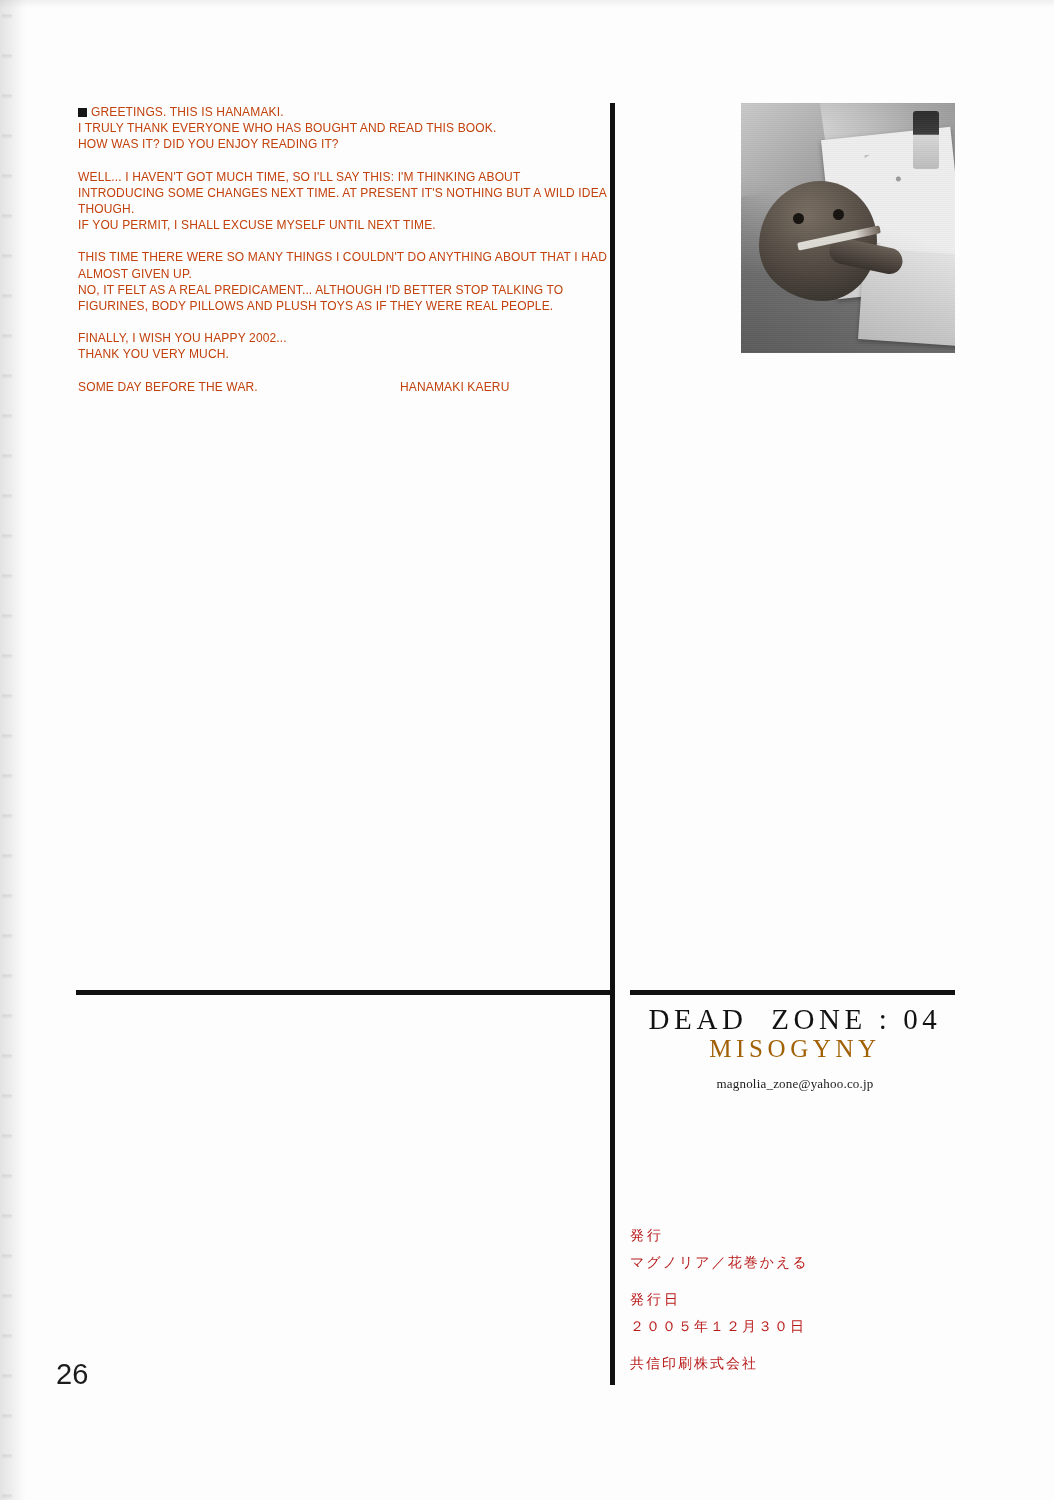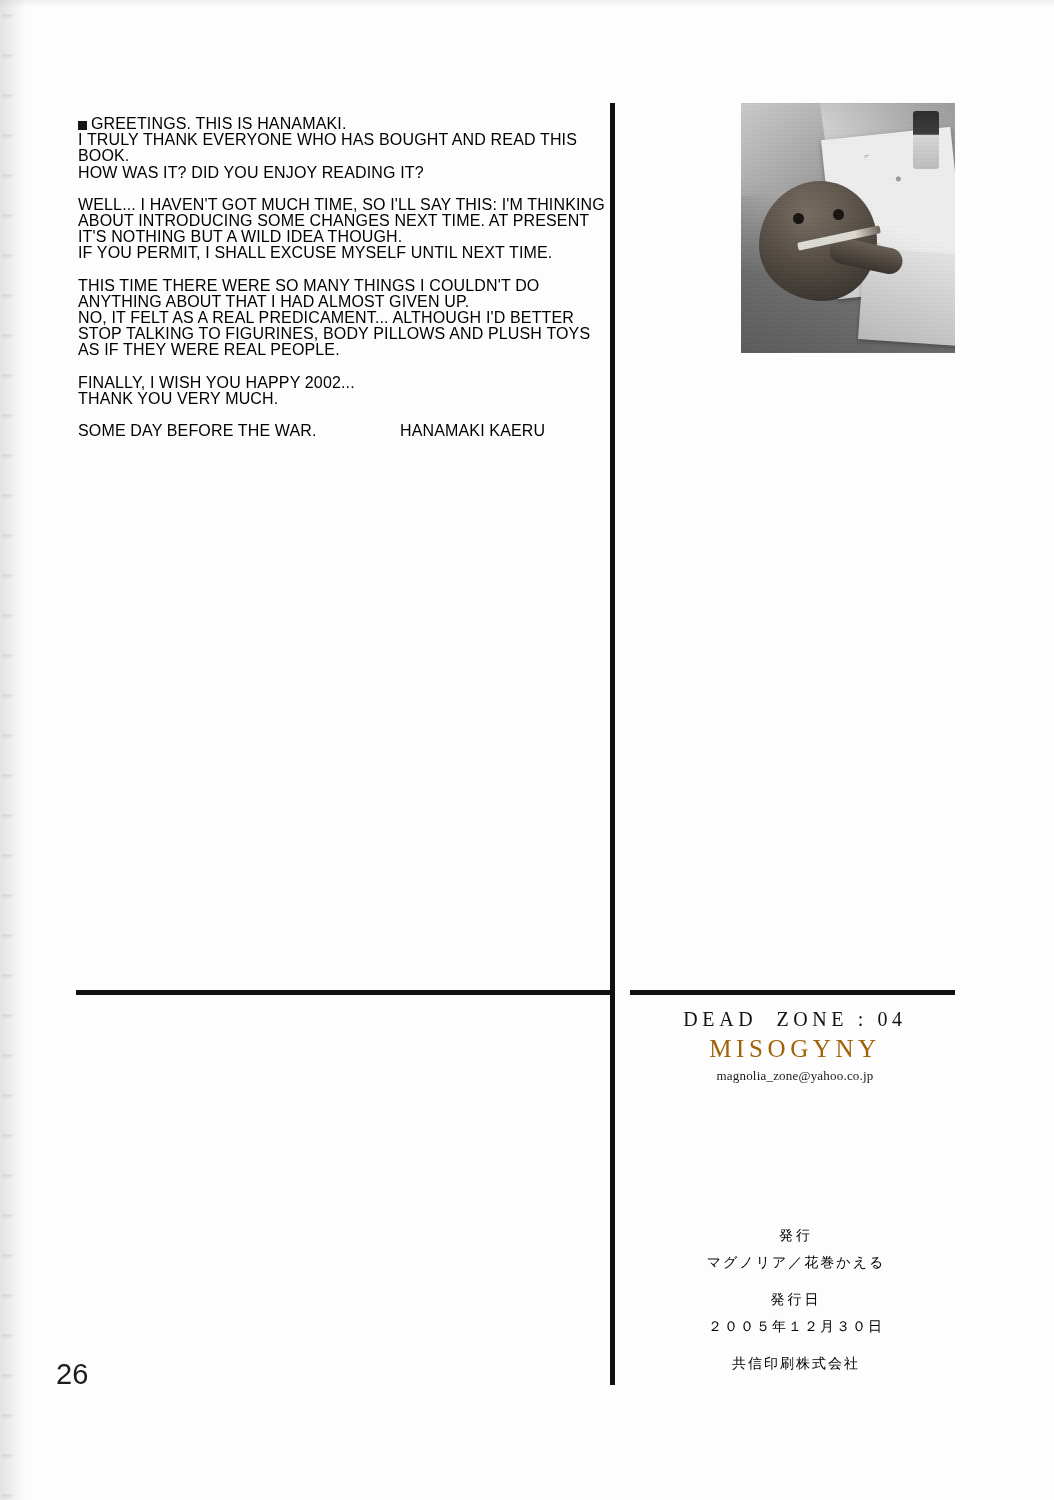--- a/index.html
+++ b/index.html
@@ -42,26 +42,26 @@
   .scan-edge-top {
     position: absolute;
     left: 0; right: 0; top: 0; height: 8px;
     background: linear-gradient(to bottom, rgba(120,120,120,0.10), rgba(255,255,255,0));
   }
 
   
   .afterword {
     position: absolute;
     left: 78px;
-    top: 116px;
+    top: 104px;
     width: 530px;
-    font-size: 16px;
+    font-size: 12px;
     line-height: 16.2px;
     letter-spacing: 0.15px;
-    color: #000000;
+    color: #c2410c;
   }
   .afterword p {
     margin: 0 0 16px 0;
   }
   .afterword p:last-child { margin-bottom: 12px; }
   .sq-bullet {
     display: inline-block;
     width: 9px;
     height: 9px;
     background: #161616;
@@ -202,52 +202,52 @@
   
   .colophon {
     position: absolute;
     left: 630px;
     top: 1004px;
     width: 330px;
     text-align: center;
   }
   .colophon .title-line-1 {
     font-family: "Liberation Serif", serif;
-    font-size: 20px;
+    font-size: 29px;
     letter-spacing: 4.6px;
     color: #121212;
     line-height: 30px;
     white-space: pre;
   }
   .colophon .title-line-2 {
     font-family: "Liberation Serif", serif;
     font-size: 25px;
     letter-spacing: 4.6px;
     color: #a16207;
     line-height: 30px;
     white-space: pre;
   }
   .colophon .email {
     font-family: "Liberation Serif", serif;
     font-size: 13px;
     letter-spacing: 0.2px;
     color: #1a1a1a;
-    margin-top: 4px;
+    margin-top: 12px;
   }
 
   .imprint {
     position: absolute;
     left: 630px;
     top: 1222px;
     width: 332px;
-    text-align: center;
+    text-align: left;
     font-family: "DejaVu Sans", sans-serif;
     font-size: 14px;
     line-height: 27px;
-    color: #000000;
+    color: #b91c1c;
   }
   .imprint .label { letter-spacing: 3px; }
   .imprint .value { letter-spacing: 2px; }
   .imprint .group { margin-bottom: 10px; }
   .imprint .group:last-child { margin-bottom: 0; }
 
   .page-number {
     position: absolute;
     left: 56px;
     top: 1358px;

